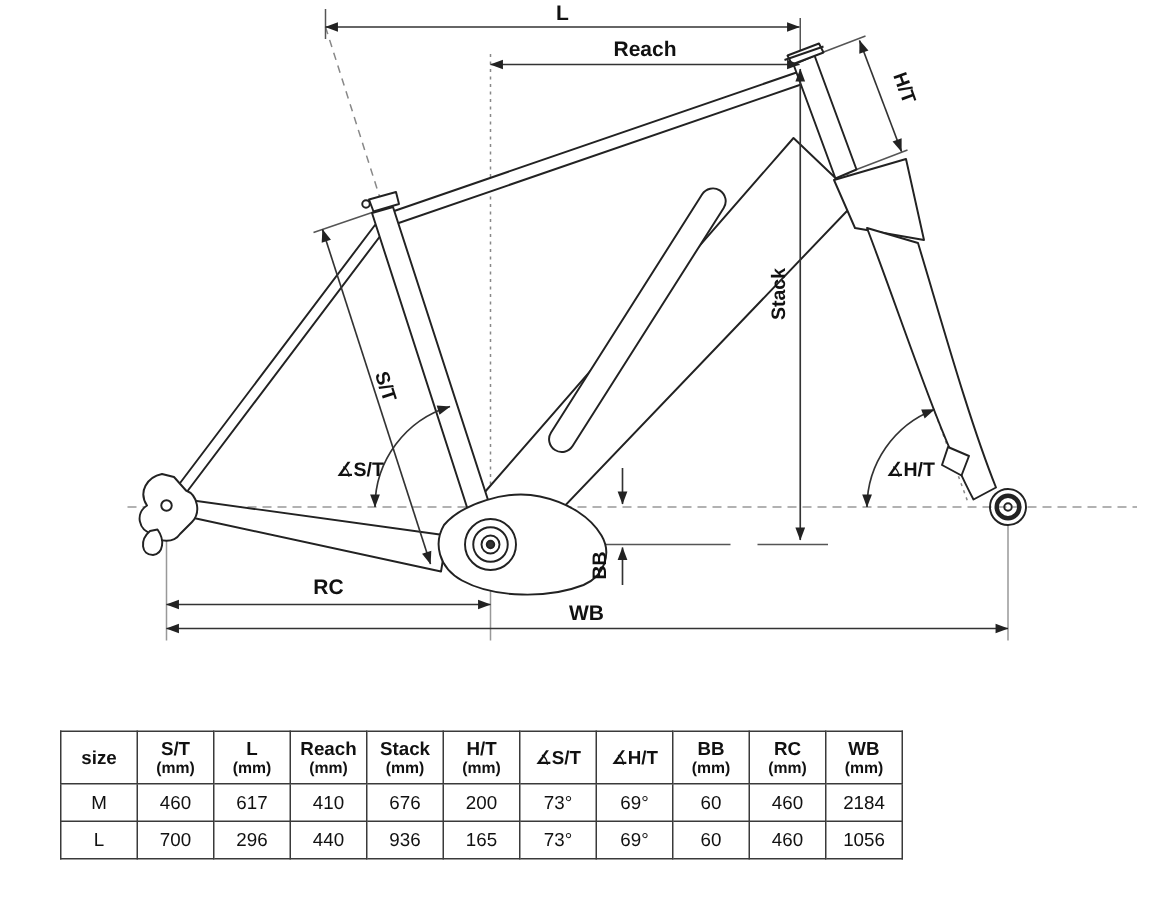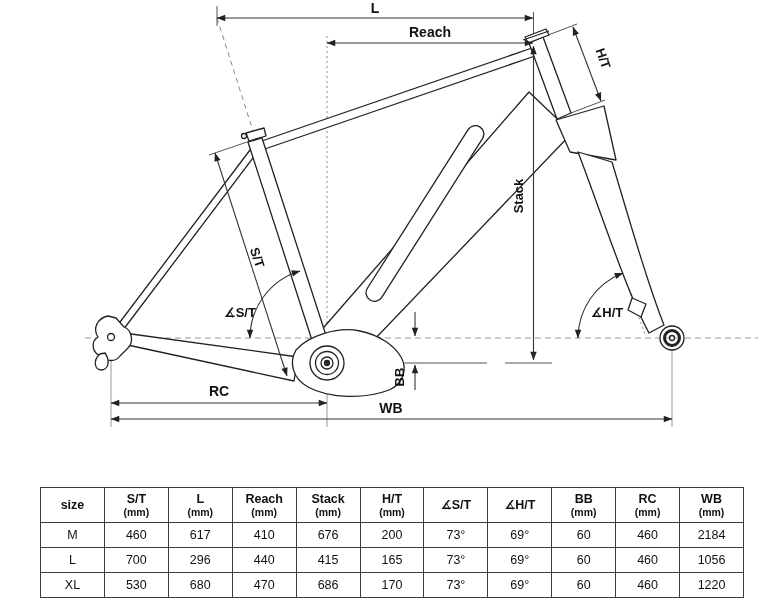--- a/index.html
+++ b/index.html
@@ -4,21 +4,21 @@
 <style>
   html,body{margin:0;padding:0;background:#fff;}
   body{width:774px;height:600px;overflow:hidden;
        font-family:"Liberation Sans","DejaVu Sans",sans-serif;color:#111;}
   .diagram-wrap{width:774px;height:455px;position:relative;}
   svg{display:block;}
   .dim-label{font:bold 13px "Liberation Sans","DejaVu Sans",sans-serif;fill:#111;}
   .dim-label.big{font-size:14px;}
   
   .table-wrap{width:694px;margin:32px 40px 0 40px;}
-  table.geo{border-collapse:collapse;width:704px;table-layout:fixed;
+  table.geo{border-collapse:collapse;width:562px;table-layout:fixed;
             border:1px solid #3a3a3a;}
   table.geo th,table.geo td{border:1px solid #3a3a3a;text-align:center;
             vertical-align:middle;padding:0;}
   table.geo th{height:34px;font-weight:bold;font-size:12.5px;line-height:1.15;}
   table.geo td{height:24px;font-weight:normal;font-size:12.5px;}
   table.geo .unit{font-weight:bold;font-size:10.5px;}
   table.geo .unit:empty{display:none;}
 </style>
 </head>
 <body>
@@ -170,36 +170,23 @@
     <td>69°</td>
     <td>60</td>
     <td>460</td>
     <td>2184</td>
   </tr>
   <tr>
     <td>L</td>
     <td>700</td>
     <td>296</td>
     <td>440</td>
-    <td>415</td>
+    <td>936</td>
     <td>165</td>
     <td>73°</td>
     <td>69°</td>
     <td>60</td>
     <td>460</td>
     <td>1056</td>
   </tr>
-  <tr>
-    <td>XL</td>
-    <td>530</td>
-    <td>680</td>
-    <td>470</td>
-    <td>686</td>
-    <td>170</td>
-    <td>73°</td>
-    <td>69°</td>
-    <td>60</td>
-    <td>460</td>
-    <td>1220</td>
-  </tr>
   </tbody>
 </table>
 </div>
 
 </body></html>

